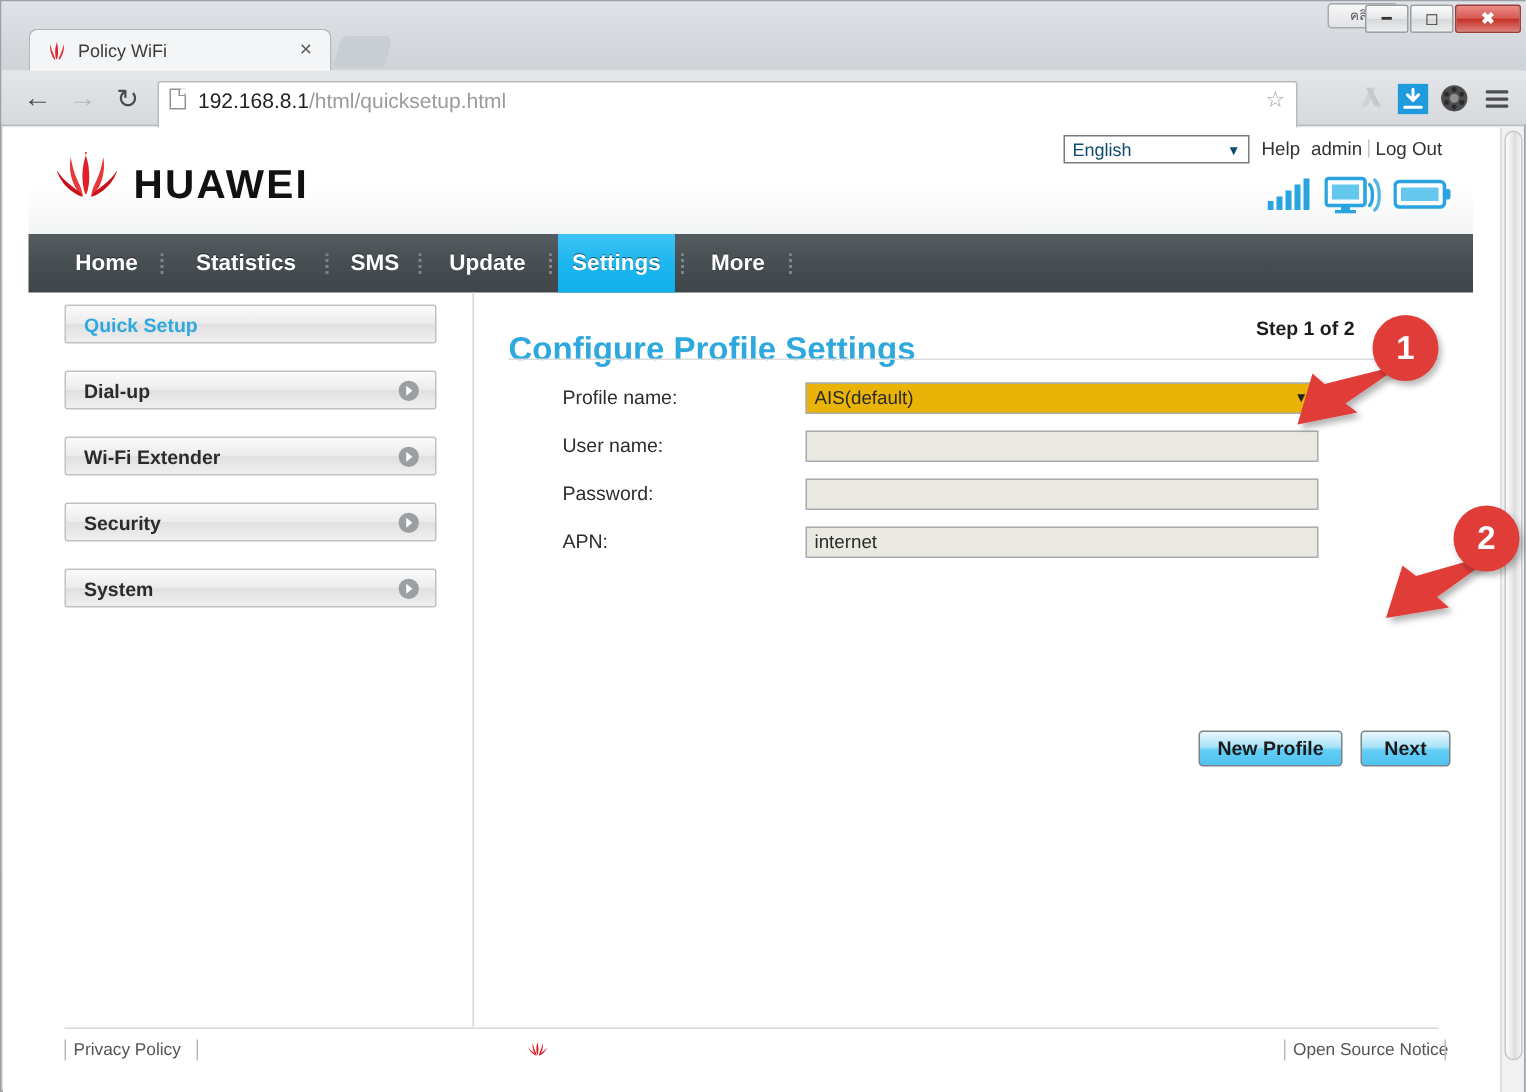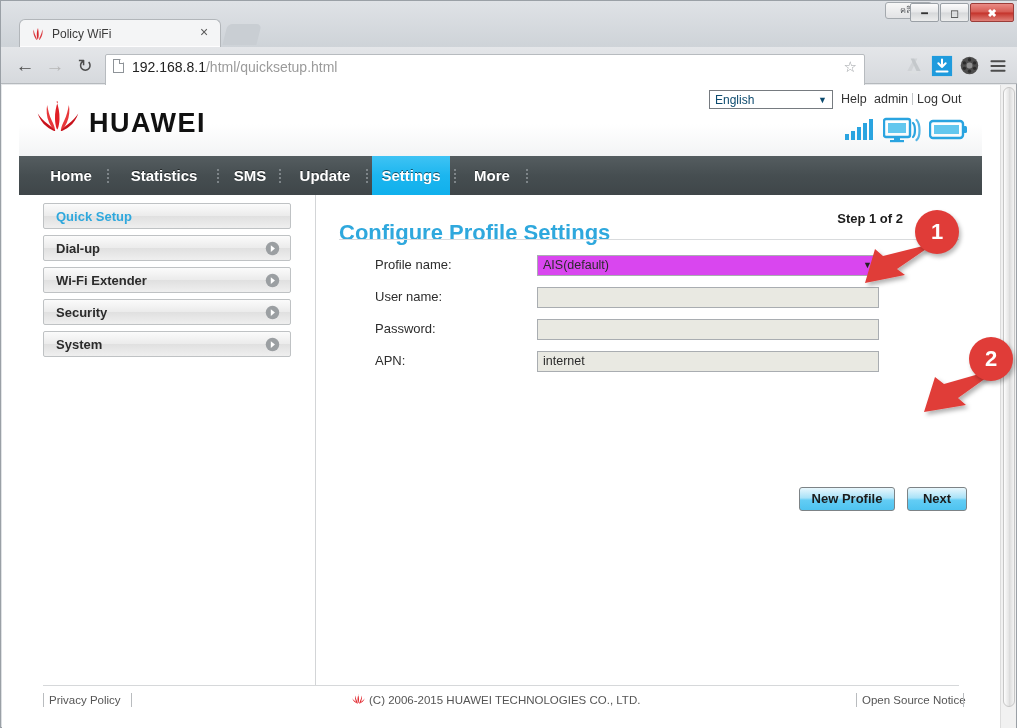--- a/index.html
+++ b/index.html
@@ -194,21 +194,21 @@
 
   
   #content-divider {
     position: absolute; left: 296px; top: 110px; width: 1px; height: 490px;
     background: #d3d5d7;
   }
 
   
   #sidebar { position: absolute; left: 24px; top: 118px; width: 248px; }
   .side-item {
-    position: relative; height: 26px; margin-bottom: 6px;
+    position: relative; height: 26px; margin-bottom: 18px;
     border: 1px solid #bfc2c4; border-radius: 2px;
     background: linear-gradient(to bottom,#fbfbfb 0%,#ebebeb 50%,#e0e0e0 51%,#efefef 100%);
     cursor: pointer;
   }
   .side-item .side-label {
     position: absolute; left: 12px; top: 0; line-height: 26px;
     font-size: 13px; font-weight: bold; color: #2b2b2b;
   }
   .side-item.active .side-label { color: #2fa8dd; }
   .side-arrow { position: absolute; right: 10px; top: 5px; width: 15px; height: 15px; }
@@ -233,21 +233,21 @@
   .form-row { position: absolute; left: 36px; width: 570px; height: 20px; }
   .form-label {
     position: absolute; left: 0; top: 0; font-size: 13px; color: #2d2d2d;
     line-height: 20px; white-space: nowrap;
   }
   .form-field {
     position: absolute; left: 162px; top: 0; width: 342px; height: 21px;
     border: 1px solid #a9adb1; background: #e9e9e2;
     font-size: 12.5px; color: #2b2b2b;
   }
-  .form-field.select { background: #d946ef; cursor: pointer; }
+  .form-field.select { background: #eab308; cursor: pointer; }
   .field-text { position: absolute; left: 5px; top: 0; line-height: 19px; }
   .field-arrow { position: absolute; right: 6px; top: 0; line-height: 19px; font-size: 9px; color: #222; }
 
   .btn {
     position: absolute; height: 24px;
     border: 1px solid #7d8386; border-radius: 3px;
     background: linear-gradient(to bottom,#e9f7fd 0%,#a8e2f8 45%,#63cdf5 55%,#4ec3f0 100%);
     font-size: 13px; font-weight: bold; color: #1b1b1b;
     text-align: center; line-height: 22px; cursor: pointer;
   }
@@ -517,21 +517,20 @@
 
           <svg id="foot-logo" viewBox="0 0 32 28">
             <g fill="#e01f26">
               <path d="M16 1c-1.3 3.3-2.2 7.3-2 11.8.1 2.5.5 4.6 1 6.1.3 1 .7 1 1 0 .5-1.5.9-3.6 1-6.1.2-4.5-.7-8.5-2-11.8z"></path>
               <path d="M8.8 3.2c-.7 3.5-.3 7.7 1.4 11.7.9 2.2 2.1 4 3.2 5.2.6.7 1 .5.9-.5-.3-1.7-1.1-3.6-2.1-5.7-1.8-3.7-2.6-7.3-3.4-10.7z"></path>
               <path d="M23.2 3.2c-.8 3.4-1.6 7-3.4 10.7-1 2.1-1.8 4-2.1 5.7-.1 1 .3 1.2.9.5 1.1-1.2 2.3-3 3.2-5.2 1.7-4 2.1-8.2 1.4-11.7z"></path>
               <path d="M2.5 9c1 3.2 3.1 6.5 6.2 9 1.7 1.4 3.4 2.3 4.8 2.7.8.3 1 0 .4-.7-.9-1.1-2.5-2.3-4.3-3.7C6.3 13.8 4.1 11.3 2.5 9z"></path>
               <path d="M29.5 9c-1.6 2.3-3.8 4.8-7.1 7.3-1.8 1.4-3.4 2.6-4.3 3.7-.6.7-.4 1 .4.7 1.4-.4 3.1-1.3 4.8-2.7 3.1-2.5 5.2-5.8 6.2-9z"></path>
             </g>
           </svg>
-          <div class="foot-txt" id="foot-center">(C) 2006-2015 HUAWEI TECHNOLOGIES CO., LTD.</div>
 
           <div class="foot-bar" style="left:837px"></div>
           <div class="foot-txt" style="left:843px">Open Source Notice</div>
           <div class="foot-bar" style="left:944px"></div>
         </div>
 
       </div>
     </div>
 
     <div id="page-scrollbar">

